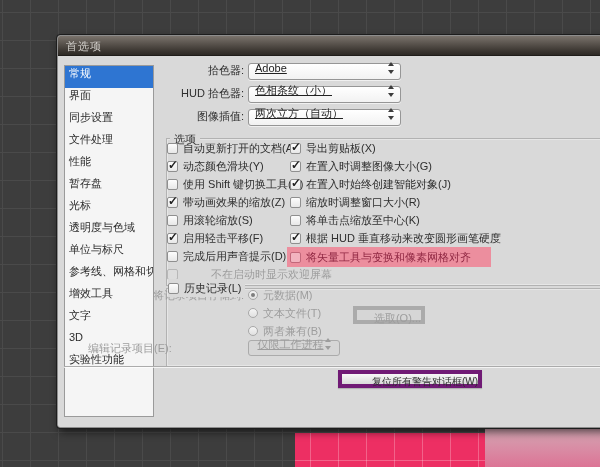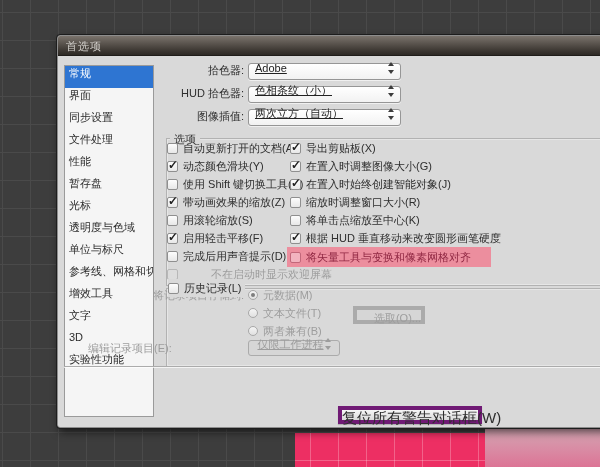--- a/index.html
+++ b/index.html
@@ -89,21 +89,21 @@
   .radio{width:10px;height:10px;box-sizing:border-box;border-radius:50%;flex:none;position:relative;
          border:1px solid #a8a8a8;background:linear-gradient(#f4f4f4,#e0e0e0);margin-right:5px;}
   .radio.on::after{content:"";position:absolute;left:2px;top:2px;width:4px;height:4px;border-radius:50%;background:#7e7e7e;}
   .btn{background:linear-gradient(#f7f7f7,#dadada);border:4px solid #701a75;border-radius:0;
        text-align:right;color:#2e2e2e;box-sizing:border-box;box-shadow:0 1px 1px rgba(0,0,0,.18);white-space:nowrap;}
   .choose-btn{position:absolute;left:295px;top:270px;width:72px;height:18px;line-height:16px;
        background:#d6d6d6;border-color:#ababab;color:#9d9d9d;box-shadow:none;}
   .edit-label{position:absolute;left:30px;top:303px;width:156px;height:18px;line-height:18px;color:#9d9d9d;white-space:nowrap;}
   .edit-combo{position:absolute;left:190px;top:304px;width:92px;height:16px;}
   .sep{position:absolute;left:6px;top:330px;width:548px;height:1px;background:#ababab;box-shadow:0 1px 0 rgba(255,255,255,.7);}
-  .reset-btn{position:absolute;left:280px;top:334px;width:144px;height:18px;line-height:16px;font-size:15px;margin-top:36px;}
+  .reset-btn{position:absolute;left:280px;top:334px;width:144px;height:18px;line-height:16px;font-size:10px;}
 </style>
 </head>
 <body>
 
 <div class="workspace"></div>
 <div class="pink-dark"></div>
 <div class="pink-light"></div>
 
 <div class="dialog">
   <div class="titlebar">

